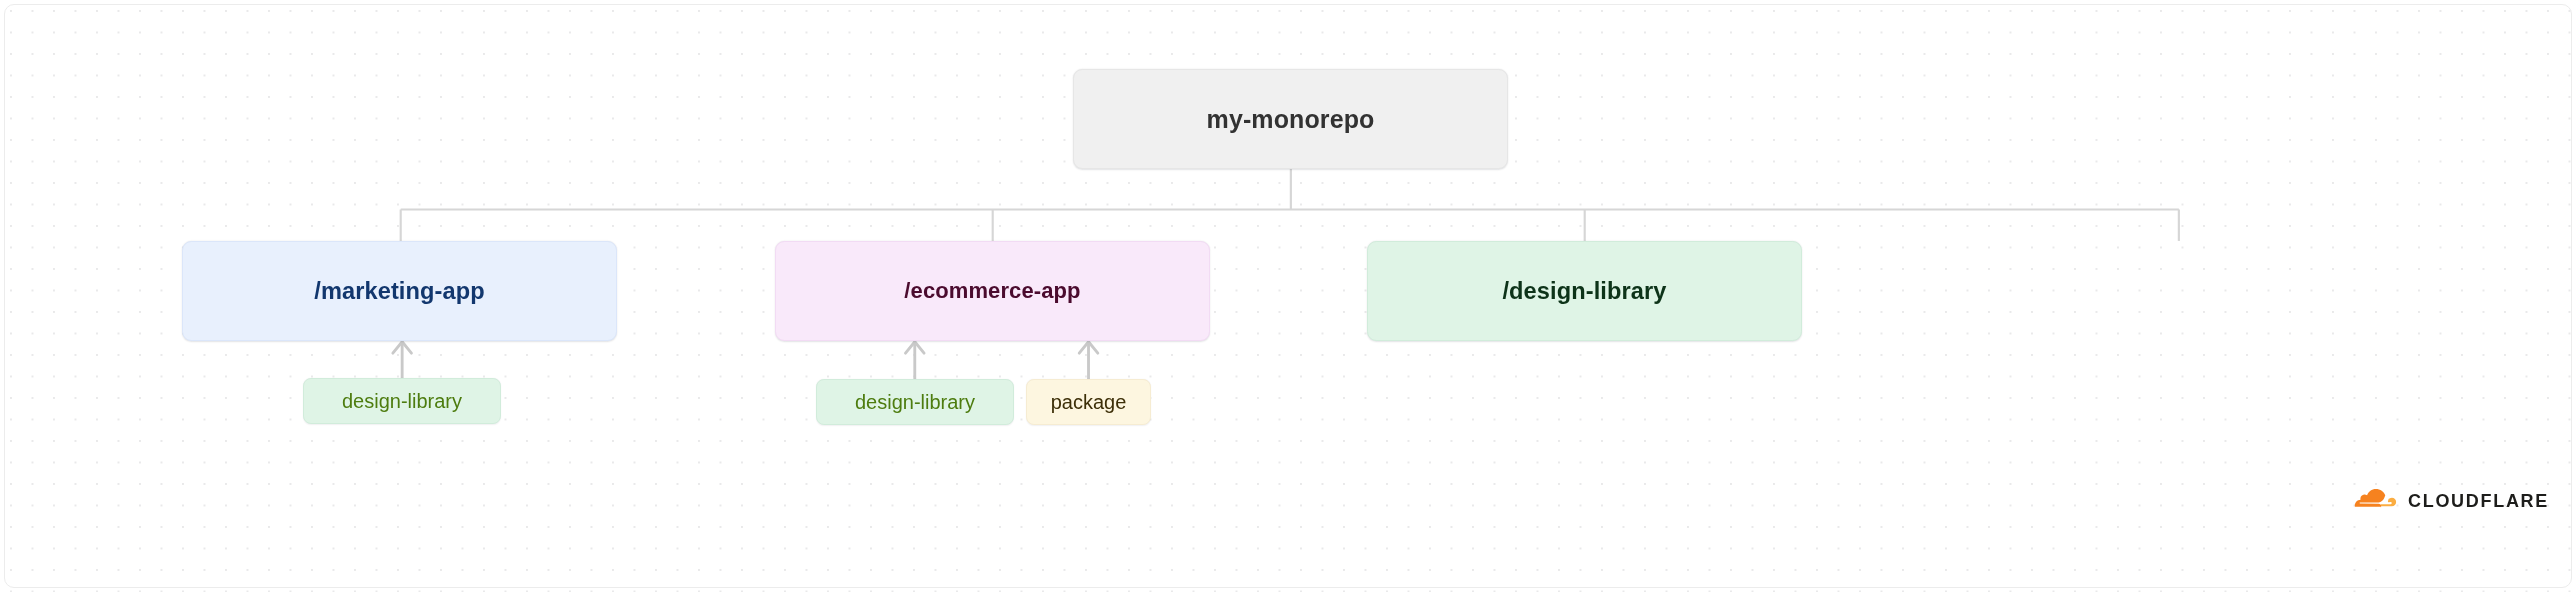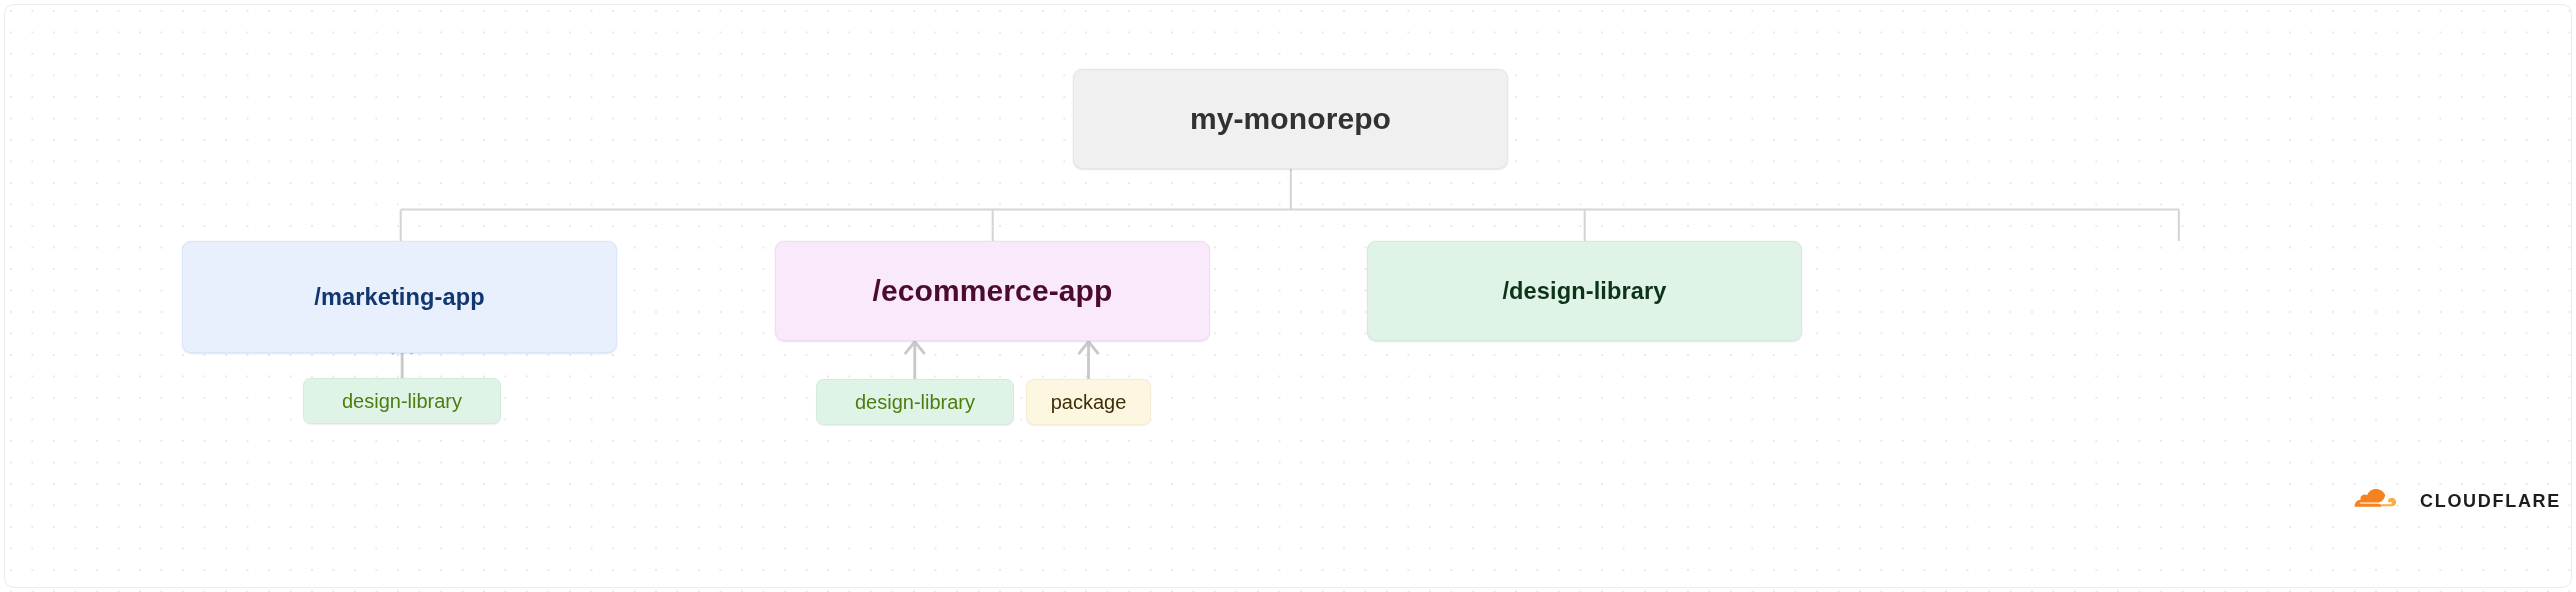--- a/index.html
+++ b/index.html
@@ -52,41 +52,41 @@
     box-shadow: 0 0.7px 2.1px rgba(16,24,40,0.07), 0 0.7px 1.4px rgba(16,24,40,0.05);
   }
   .node-root {
     left: 1073px;
     top: 69px;
     width: 435px;
     height: 100px;
     background: #f0f0f0;
     border: 1.1px solid #e6e6e6;
     color: #323232;
-    font-size: 30px;
+    font-size: 25px;
   }
   .node-marketing {
     left: 182px;
     top: 241px;
     width: 435px;
-    height: 112px;
+    height: 100px;
     background: #e8f0fd;
     border: 1.1px solid #dbe6fa;
     color: #12376e;
     font-size: 23.6px;
   }
   .node-ecommerce {
     left: 775px;
     top: 241px;
     width: 435px;
     height: 100px;
     background: #f9e9fa;
     border: 1.1px solid #f2dbf4;
     color: #4b0b2e;
-    font-size: 30px;
+    font-size: 22px;
   }
   .node-design {
     left: 1367px;
     top: 241px;
     width: 435px;
     height: 100px;
     background: #dff4e6;
     border: 1.1px solid #d1ecdb;
     color: #0d3319;
     font-size: 23.6px;
@@ -127,21 +127,21 @@
   .chip-m-design { left: 303px; top: 378px; width: 198px; height: 46px; }
   .chip-e-design { left: 816px; top: 379px; width: 198px; height: 46px; }
   .chip-e-package { left: 1026px; top: 379px; width: 125px; height: 46px; }
   
   .cf-logo {
     position: absolute;
     left: 2347px;
     top: 489px;
     display: flex;
     align-items: center;
-    gap: 19px;
+    gap: 7px;
   }
   .cf-word {
     font-size: 18px;
     font-weight: bold;
     letter-spacing: 1.7px;
     color: #1d1d1b;
   }
 </style>
 </head>
 <body>

